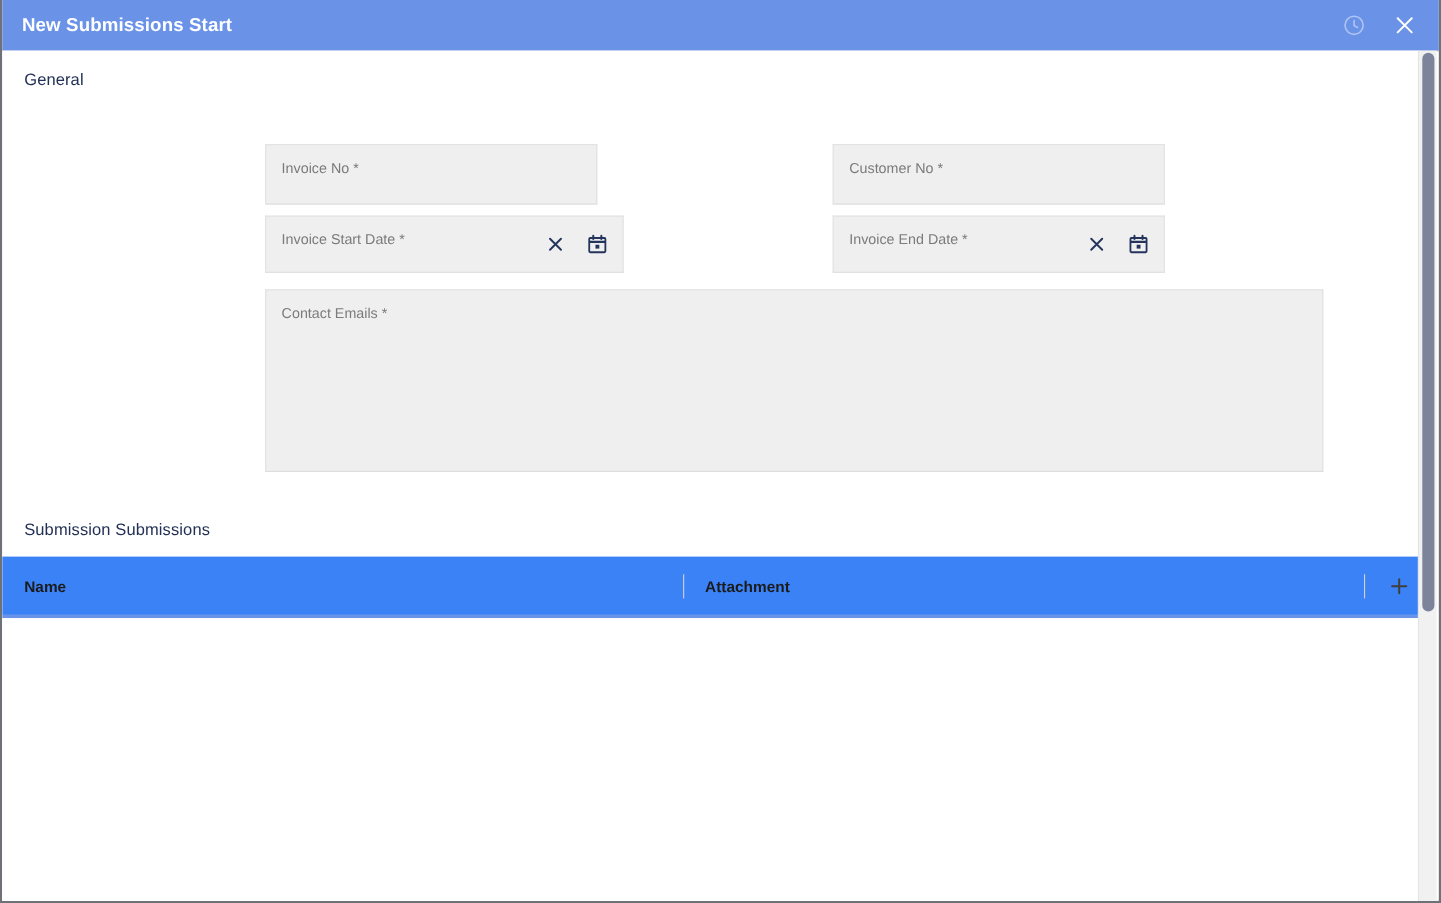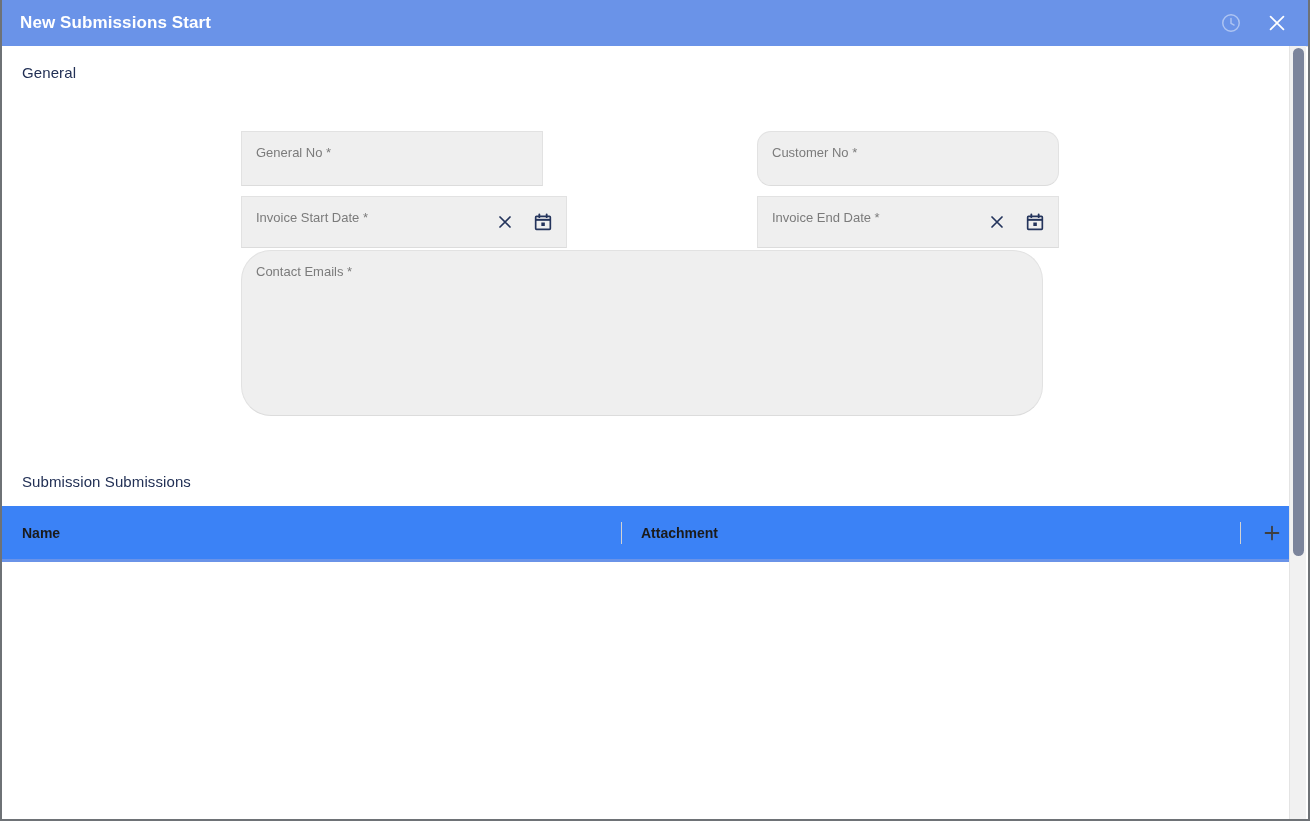--- a/index.html
+++ b/index.html
@@ -120,24 +120,24 @@
   .fa-btn {
     width: 22px;
     height: 22px;
     display: flex;
     align-items: center;
     justify-content: center;
     cursor: pointer;
   }
 
   #f-invoice-no     { left: 239px; top: 85px;  width: 302px; height: 55px; }
-  #f-customer-no    { left: 755px; top: 85px;  width: 302px; height: 55px; border-radius: 14px; }
+  #f-customer-no    { left: 755px; top: 85px;  width: 302px; height: 55px; }
   #f-start-date     { left: 239px; top: 150px; width: 326px; height: 52px; }
   #f-end-date       { left: 755px; top: 150px; width: 302px; height: 52px; }
-  #f-contact-emails { left: 239px; top: 204px; width: 802px; height: 166px; border-radius: 30px; }
+  #f-contact-emails { left: 239px; top: 217px; width: 962px; height: 166px; }
 
   #f-contact-emails .field-input {
     resize: none;
     padding-top: 32px;
   }
 
   
   .table {
     position: absolute;
     left: 0;
@@ -236,21 +236,21 @@
         </svg>
       </div>
     </div>
   </div>
 
   <div class="content">
 
     <div class="section-title" id="general-title">General</div>
 
     <div class="field" id="f-invoice-no">
-      <span class="field-label">General No *</span>
+      <span class="field-label">Invoice No *</span>
       <input class="field-input" type="text" value="" style="">
     </div>
 
     <div class="field" id="f-customer-no">
       <span class="field-label">Customer No *</span>
       <input class="field-input" type="text" value="" style="">
     </div>
 
     <div class="field" id="f-start-date">
       <span class="field-label">Invoice Start Date *</span>

